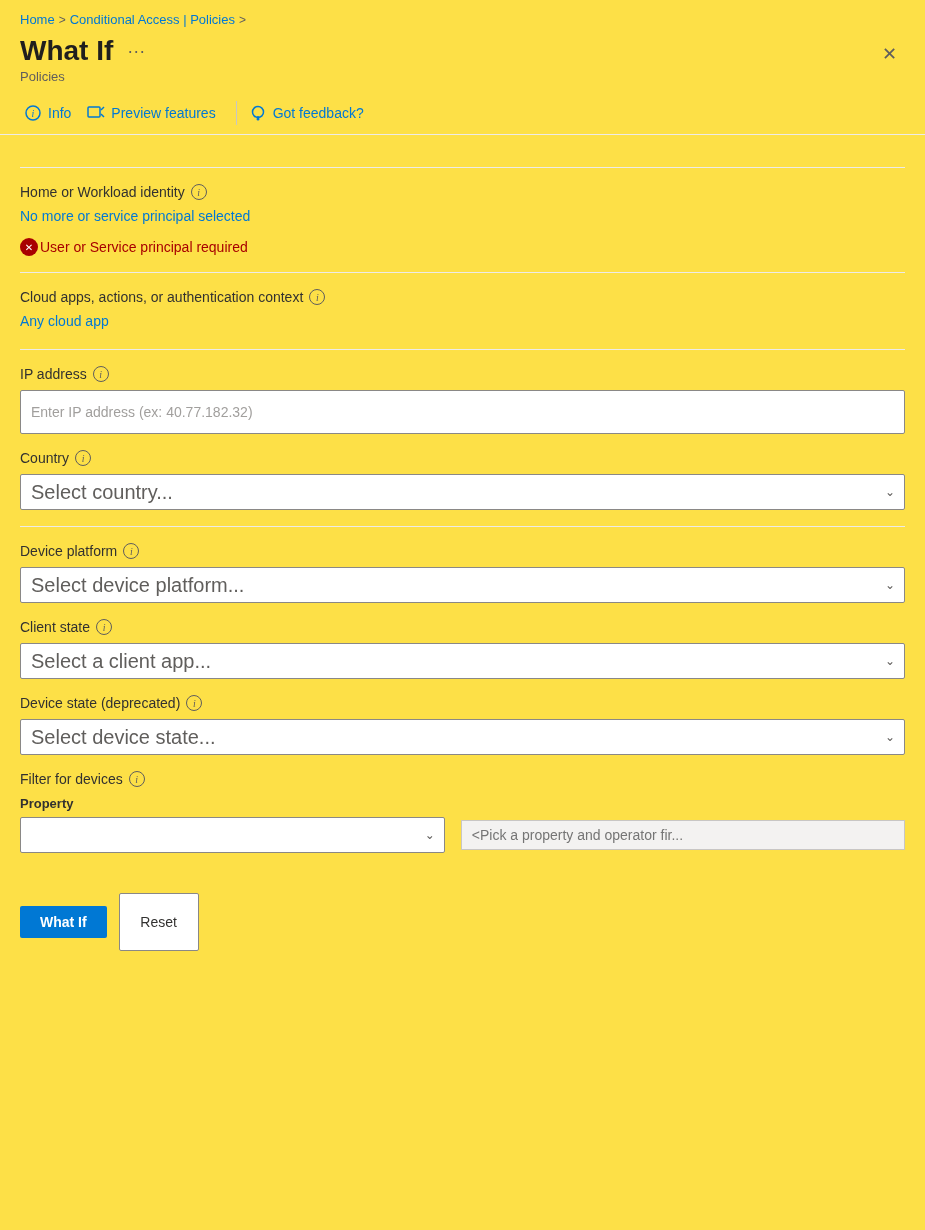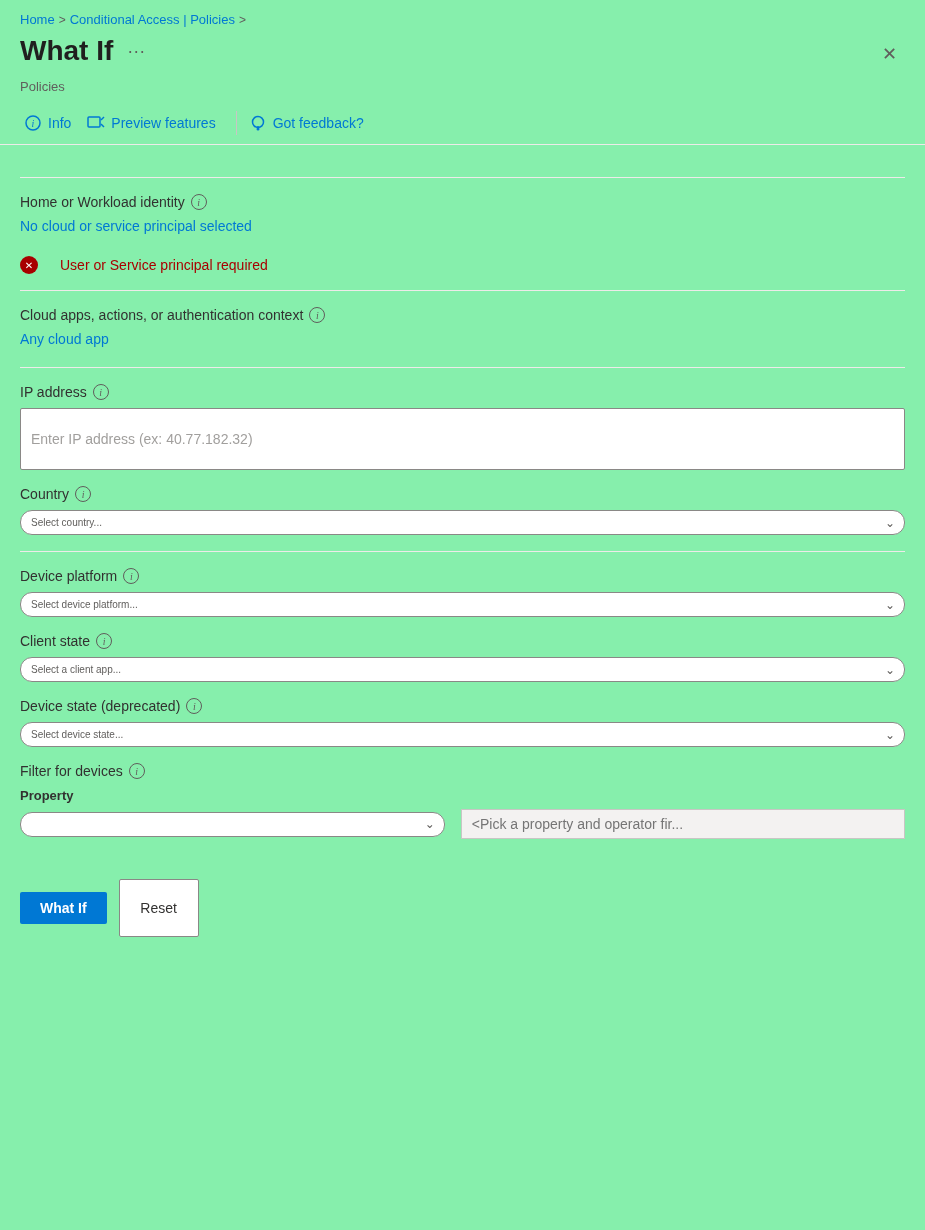--- a/index.html
+++ b/index.html
@@ -7,21 +7,21 @@
       font-family: 'Segoe UI', -apple-system, BlinkMacSystemFont, sans-serif;
       font-size: 14px;
       background: #fff;
       color: #323130;
       width: 925px;
       min-height: 1230px;
     }
     .page-container {
       width: 925px;
       min-height: 1230px;
-      background: #86efac;
+      background: #fde047;
       padding: 0;
       position: relative;
     }
     .breadcrumb {
       display: flex;
       align-items: center;
       padding: 12px 20px 4px 20px;
       font-size: 13px;
       color: #0078d4;
       gap: 4px;
@@ -55,21 +55,21 @@
       color: #605e5c;
       cursor: pointer;
       background: none;
       border: none;
       padding: 2px 6px;
       border-radius: 2px;
     }
     .subtitle {
       font-size: 13px;
       color: #605e5c;
-      margin-top: 12px;
+      margin-top: 2px;
     }
     .close-btn {
       background: none;
       border: none;
       font-size: 18px;
       color: #605e5c;
       cursor: pointer;
       padding: 4px 8px;
       margin-top: 4px;
     }
@@ -156,22 +156,22 @@
       color: #0078d4;
       text-decoration: none;
       cursor: pointer;
       font-size: 14px;
       display: inline-block;
       margin-bottom: 4px;
     }
     .error-row {
       display: flex;
       align-items: center;
-      gap: 22px;
-      margin-top: 18px;
+      gap: 2px;
+      margin-top: 10px;
     }
     .error-icon {
       width: 18px;
       height: 18px;
       background: #a80000;
       border-radius: 50%;
       display: flex;
       align-items: center;
       justify-content: center;
       flex-shrink: 0;
@@ -182,33 +182,33 @@
       font-size: 10px;
     }
     .error-text {
       color: #a80000;
       font-size: 14px;
     }
     .input-field {
       width: 100%;
       border: 1px solid #8a8886;
       border-radius: 2px;
-      padding: 22px 10px;
+      padding: 13px 10px;
       font-size: 14px;
       color: #323130;
       outline: none;
       background: #fff;
     }
     .input-field::placeholder { color: #a19f9d; }
     .select-field {
       width: 100%;
       border: 1px solid #8a8886;
-      border-radius: 12px;
+      border-radius: 2px;
       padding: 6px 36px 6px 10px;
-      font-size: 10px;
+      font-size: 20px;
       color: #605e5c;
       outline: none;
       background: #fff;
       appearance: none;
       cursor: pointer;
     }
     .select-wrapper {
       position: relative;
       width: 100%;
     }
@@ -353,21 +353,21 @@
   <div class="content-area">
 
 
     <hr class="section-divider">
 
     <div class="field-section">
       <div class="field-label">
         <span>Home or Workload identity</span>
         <span class="info-icon">i</span>
       </div>
-      <a class="field-link">No cloud or service principal selected</a>
+      <a class="field-link">No more or service principal selected</a>
       <div class="error-row">
         <div class="error-icon"></div>
         <span class="error-text">User or Service principal required</span>
       </div>
     </div>
 
     <hr class="section-divider">
 
     <div class="field-section">
       <div class="field-label">

